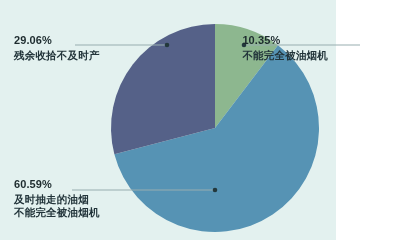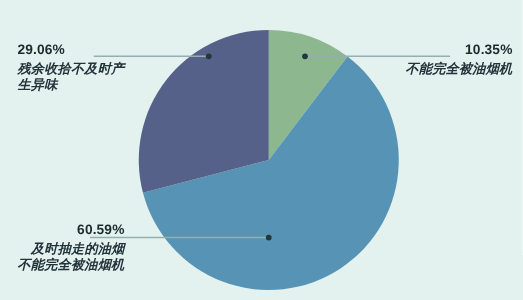--- a/index.html
+++ b/index.html
@@ -7,21 +7,21 @@
     padding: 0;
   }
   body {
     width: 418px;
     height: 240px;
     overflow: hidden;
     font-family: "Liberation Sans", "DejaVu Sans", sans-serif;
   }
   #chart-root {
     position: relative;
-    width: 418px;
+    width: 336px;
     height: 240px;
     background: #e3f1ef;
   }
   #pie-svg {
     position: absolute;
     left: 0;
     top: 0;
     width: 418px;
     height: 240px;
   }
@@ -35,39 +35,38 @@
     color: #1d2b2e;
     letter-spacing: 0.1px;
     white-space: nowrap;
   }
   .label-desc {
     font-size: 10.5px;
     font-weight: bold;
     color: #22343a;
     margin-top: 2px;
     letter-spacing: 0.2px;
-    font-style: italic;
   }
   .label-desc div {
     white-space: nowrap;
   }
   #label-residue {
     left: 14px;
     top: 34px;
     text-align: left;
   }
   #label-heat {
     right: 8px;
     top: 34px;
-    text-align: right;
+    text-align: left;
   }
   #label-fumes {
     left: 14px;
     top: 178px;
-    text-align: right;
+    text-align: left;
   }
 </style>
 </head>
 <body>
 
 <div id="chart-root" style="background: rgb(227, 241, 239);">
 
   <svg id="pie-svg" viewBox="0 0 418 240">
     <g>
       <path id="slice-heat" d="M 215 128 L 215.00 24.00 A 104 104 0 0 1 277.97 45.23 Z" fill="#8db78f"></path>
@@ -83,21 +82,20 @@
 
       <line id="leader-fumes" stroke="#97aeb0" stroke-width="1.2" x1="72" y1="190" x2="215" y2="190"></line>
       <circle id="dot-fumes" r="2.3" fill="#23383c" cx="215" cy="190"></circle>
     </g>
   </svg>
 
   <div class="label-group" id="label-residue">
     <div class="label-pct">29.06%</div>
     <div class="label-desc">
       <div>残余收拾不及时产</div>
-      <div>生异味</div>
     </div>
   </div>
 
   <div class="label-group" id="label-heat">
     <div class="label-pct">10.35%</div>
     <div class="label-desc">
       <div>不能完全被油烟机</div>
     </div>
   </div>
 

